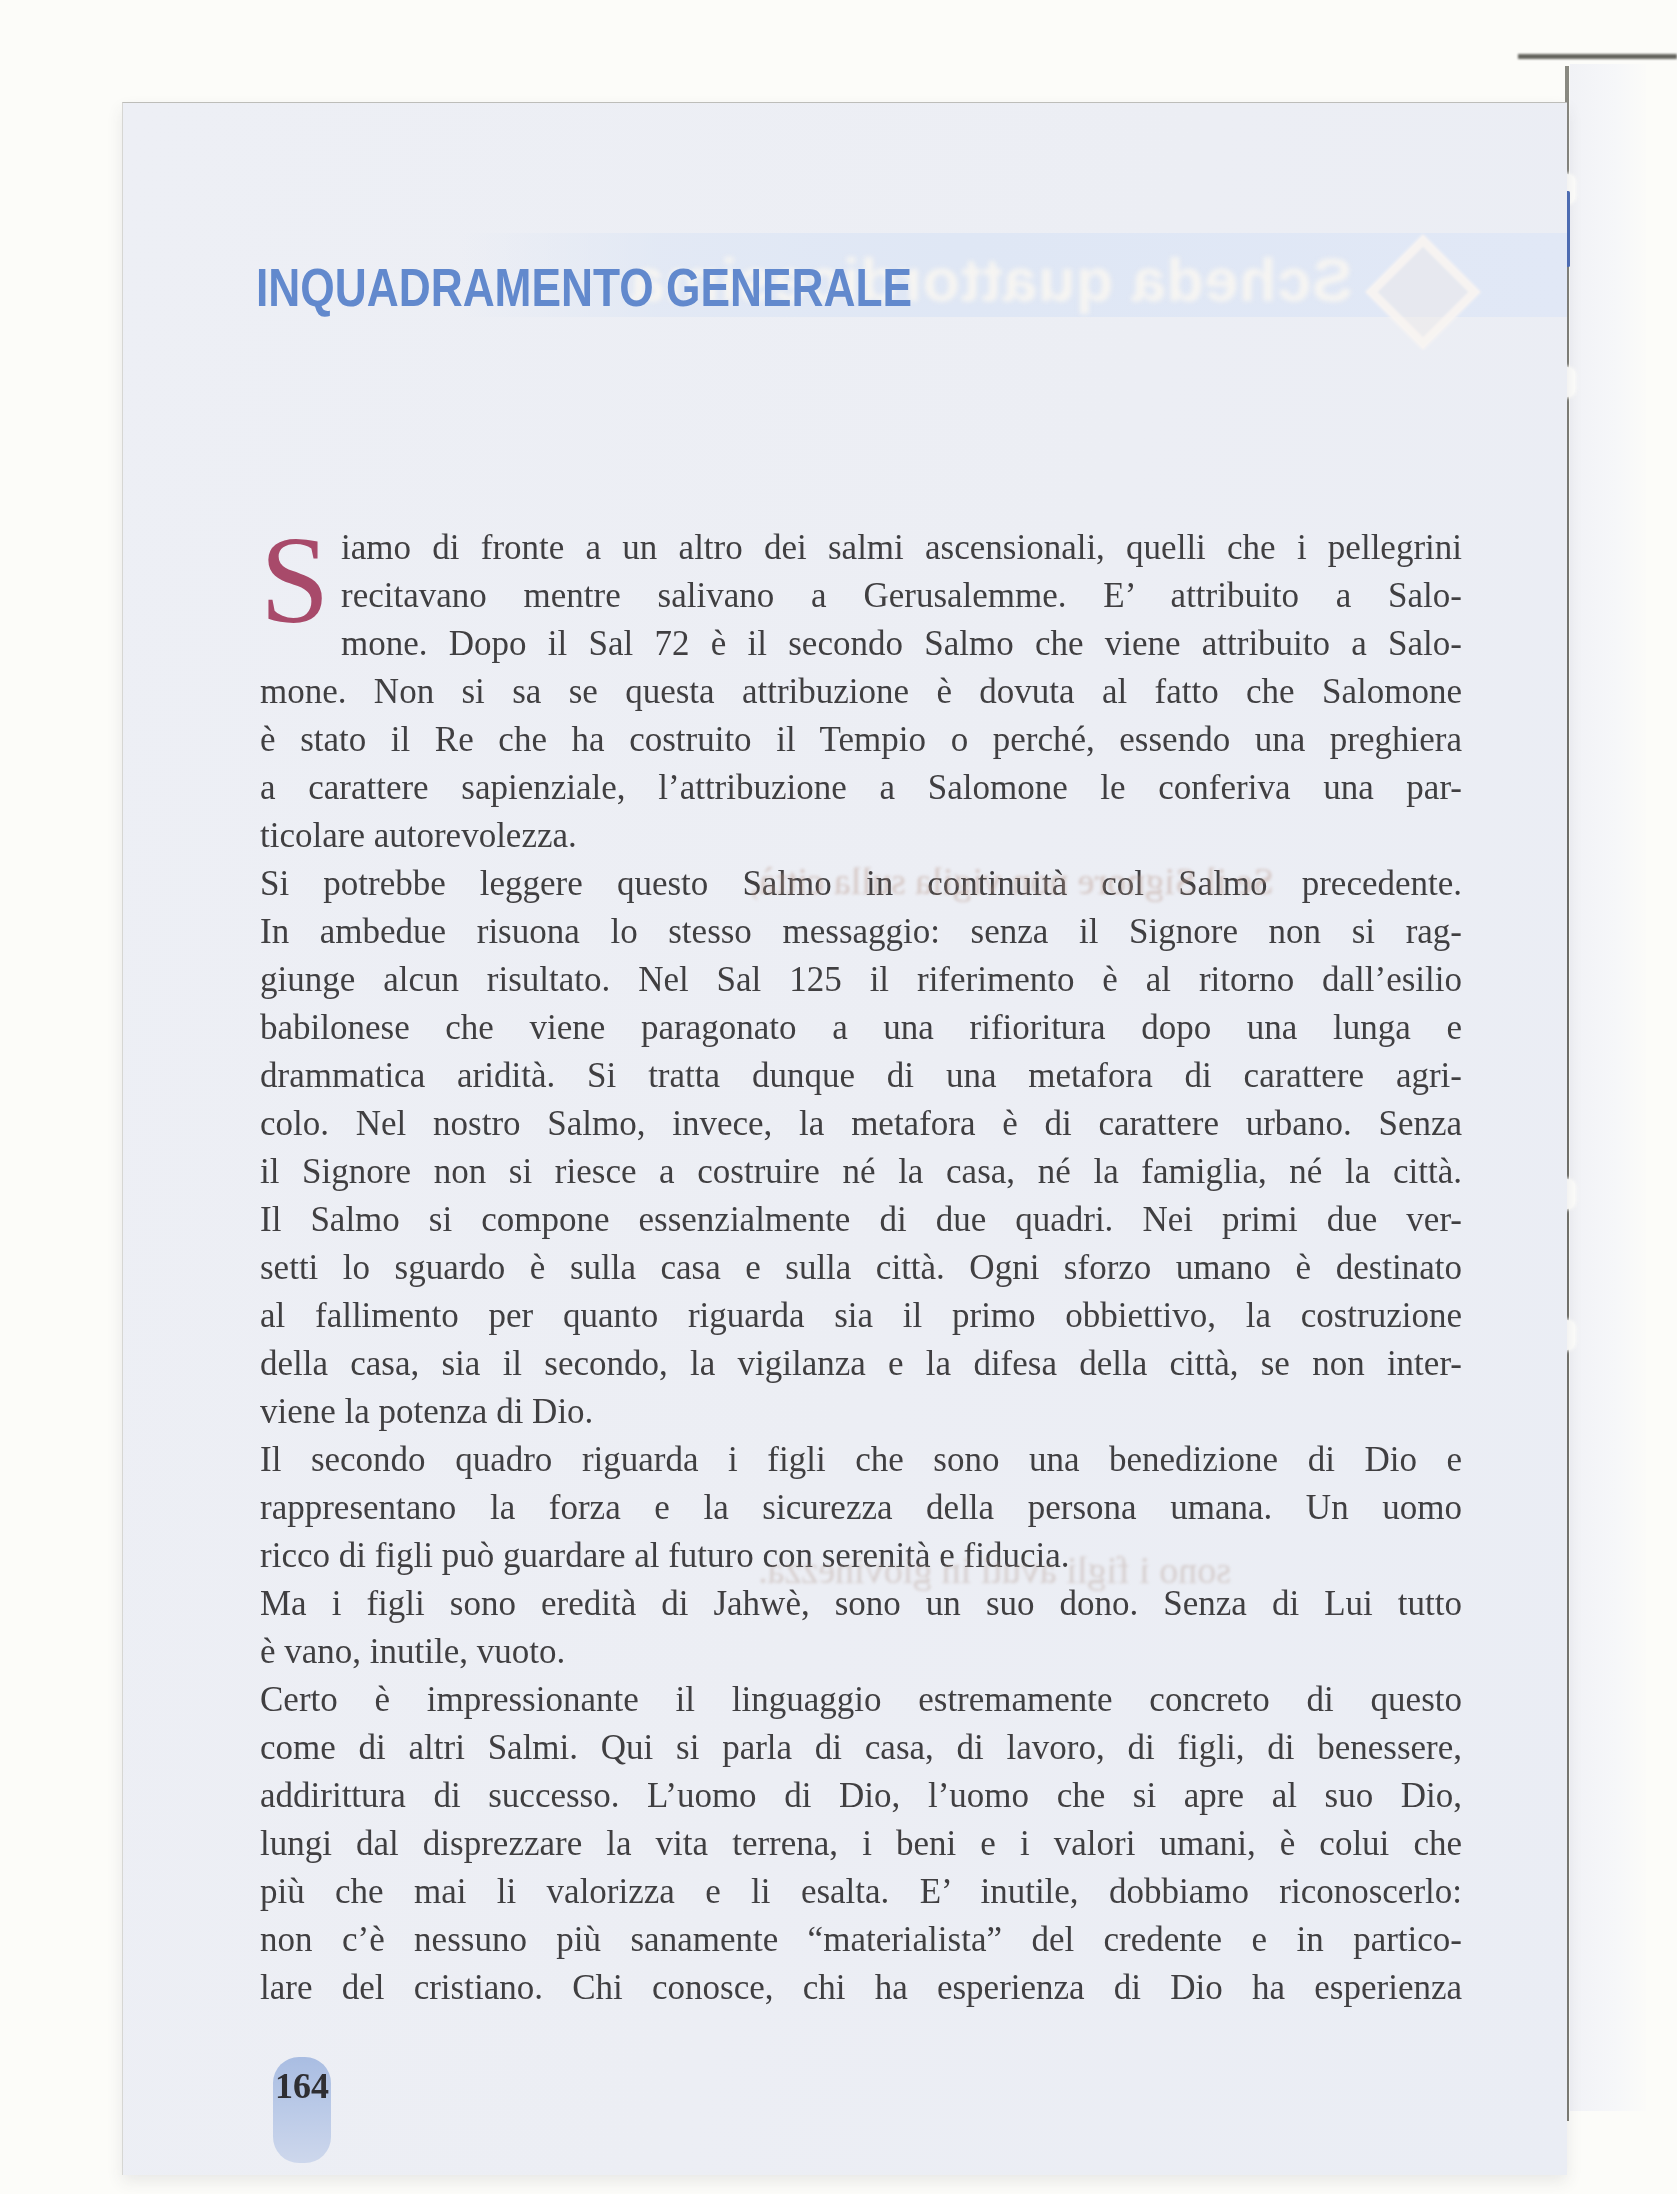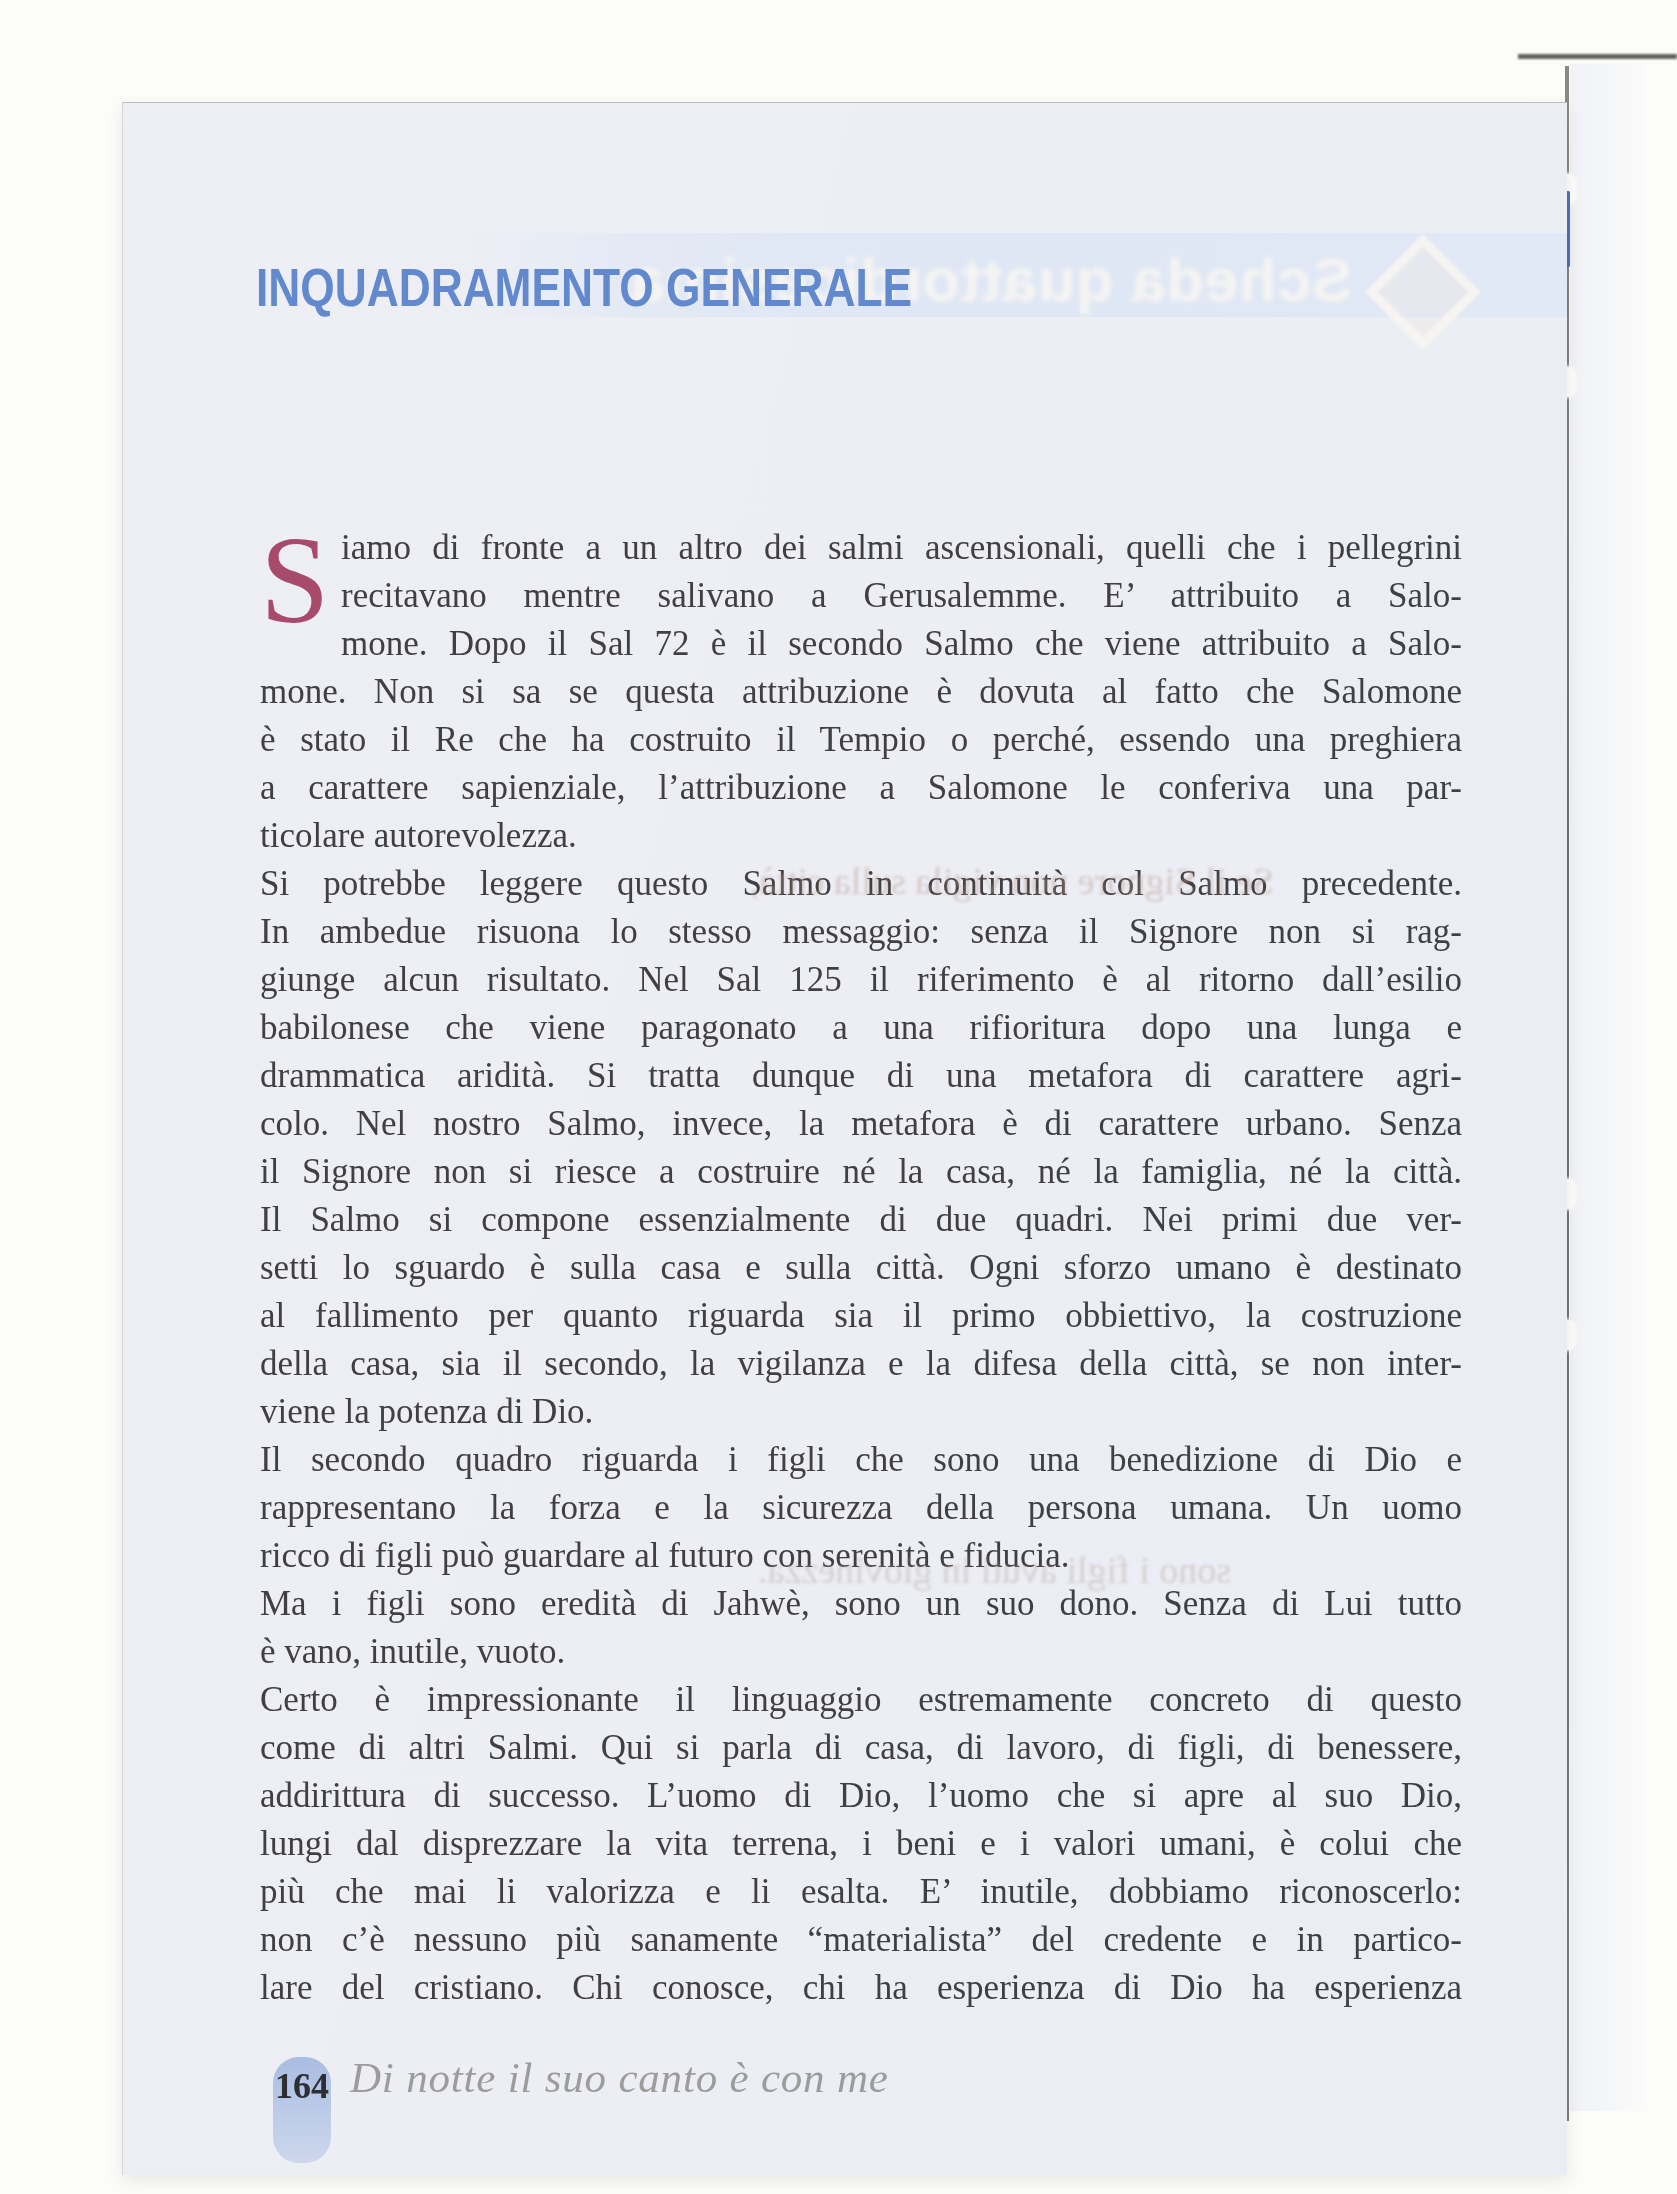--- a/index.html
+++ b/index.html
@@ -123,16 +123,15 @@
     <span class="dropcap" style="color: rgb(168, 74, 106);">S</span>
     <span><div class="tline fill">iamo di fronte a un altro dei salmi ascensionali, quelli che i pellegrini</div><div class="tline fill">recitavano mentre salivano a Gerusalemme. E’ attribuito a Salo-</div><div class="tline fill">mone. Dopo il Sal 72 è il secondo Salmo che viene attribuito a Salo-</div><div class="tline fill">mone. Non si sa se questa attribuzione è dovuta al fatto che Salomone</div><div class="tline fill">è stato il Re che ha costruito il Tempio o perché, essendo una preghiera</div><div class="tline fill">a carattere sapienziale, l’attribuzione a Salomone le conferiva una par-</div><div class="tline">ticolare autorevolezza.</div><div class="tline fill">Si potrebbe leggere questo Salmo in continuità col Salmo precedente.</div><div class="tline fill">In ambedue risuona lo stesso messaggio: senza il Signore non si rag-</div><div class="tline fill">giunge alcun risultato. Nel Sal 125 il riferimento è al ritorno dall’esilio</div><div class="tline fill">babilonese che viene paragonato a una rifioritura dopo una lunga e</div><div class="tline fill">drammatica aridità. Si tratta dunque di una metafora di carattere agri-</div><div class="tline fill">colo. Nel nostro Salmo, invece, la metafora è di carattere urbano. Senza</div><div class="tline fill">il Signore non si riesce a costruire né la casa, né la famiglia, né la città.</div><div class="tline fill">Il Salmo si compone essenzialmente di due quadri. Nei primi due ver-</div><div class="tline fill">setti lo sguardo è sulla casa e sulla città. Ogni sforzo umano è destinato</div><div class="tline fill">al fallimento per quanto riguarda sia il primo obbiettivo, la costruzione</div><div class="tline fill">della casa, sia il secondo, la vigilanza e la difesa della città, se non inter-</div><div class="tline">viene la potenza di Dio.</div><div class="tline fill">Il secondo quadro riguarda i figli che sono una benedizione di Dio e</div><div class="tline fill">rappresentano la forza e la sicurezza della persona umana. Un uomo</div><div class="tline">ricco di figli può guardare al futuro con serenità e fiducia.</div><div class="tline fill">Ma i figli sono eredità di Jahwè, sono un suo dono. Senza di Lui tutto</div><div class="tline">è vano, inutile, vuoto.</div><div class="tline fill">Certo è impressionante il linguaggio estremamente concreto di questo</div><div class="tline fill">come di altri Salmi. Qui si parla di casa, di lavoro, di figli, di benessere,</div><div class="tline fill">addirittura di successo. L’uomo di Dio, l’uomo che si apre al suo Dio,</div><div class="tline fill">lungi dal disprezzare la vita terrena, i beni e i valori umani, è colui che</div><div class="tline fill">più che mai li valorizza e li esalta. E’ inutile, dobbiamo riconoscerlo:</div><div class="tline fill">non c’è nessuno più sanamente “materialista” del credente e in partico-</div><div class="tline fill">lare del cristiano. Chi conosce, chi ha esperienza di Dio ha esperienza</div></span>
   </div>
 
   <div class="ghost-line ghost1">Se il Signore non vigila sulla città,</div>
   <div class="ghost-line ghost2">sono i figli avuti in giovinezza.</div>
 
   <div class="pagenum-box">
     <span class="pagenum">164</span>
   </div>
-  <div class="running-title">Di notte il suo canto è con me</div>
 
 </div>
 
 
 </body></html>

